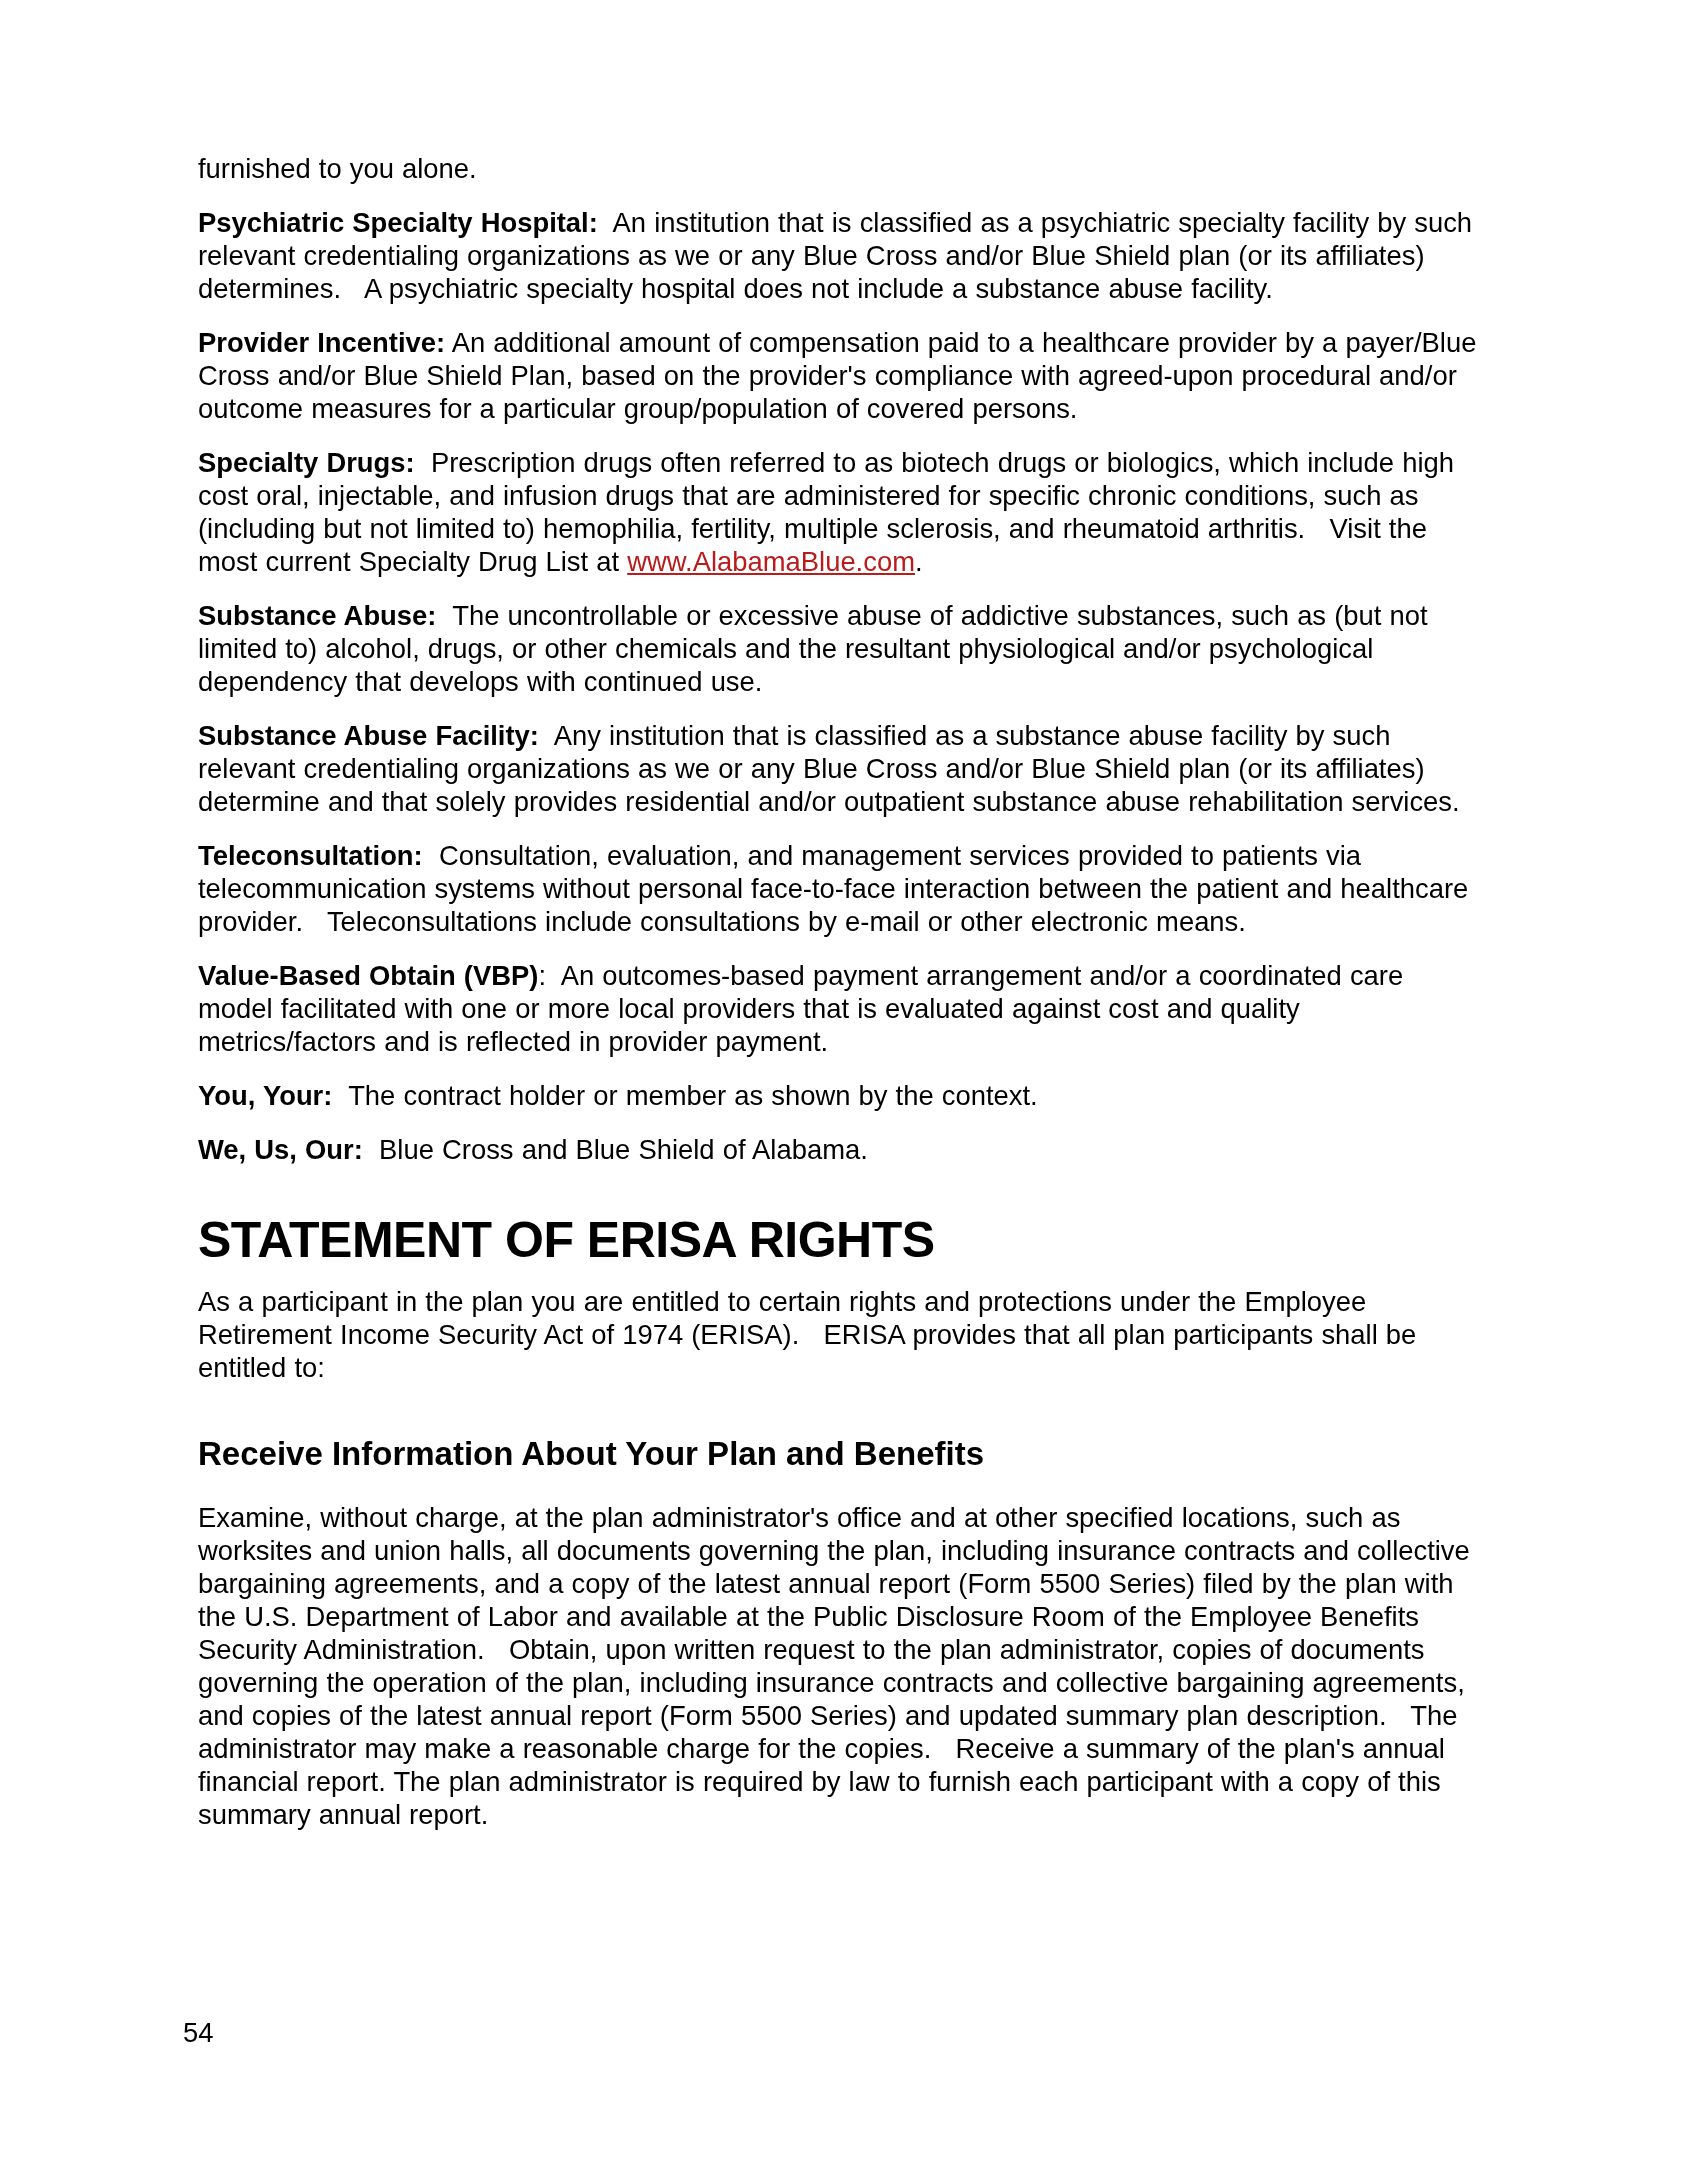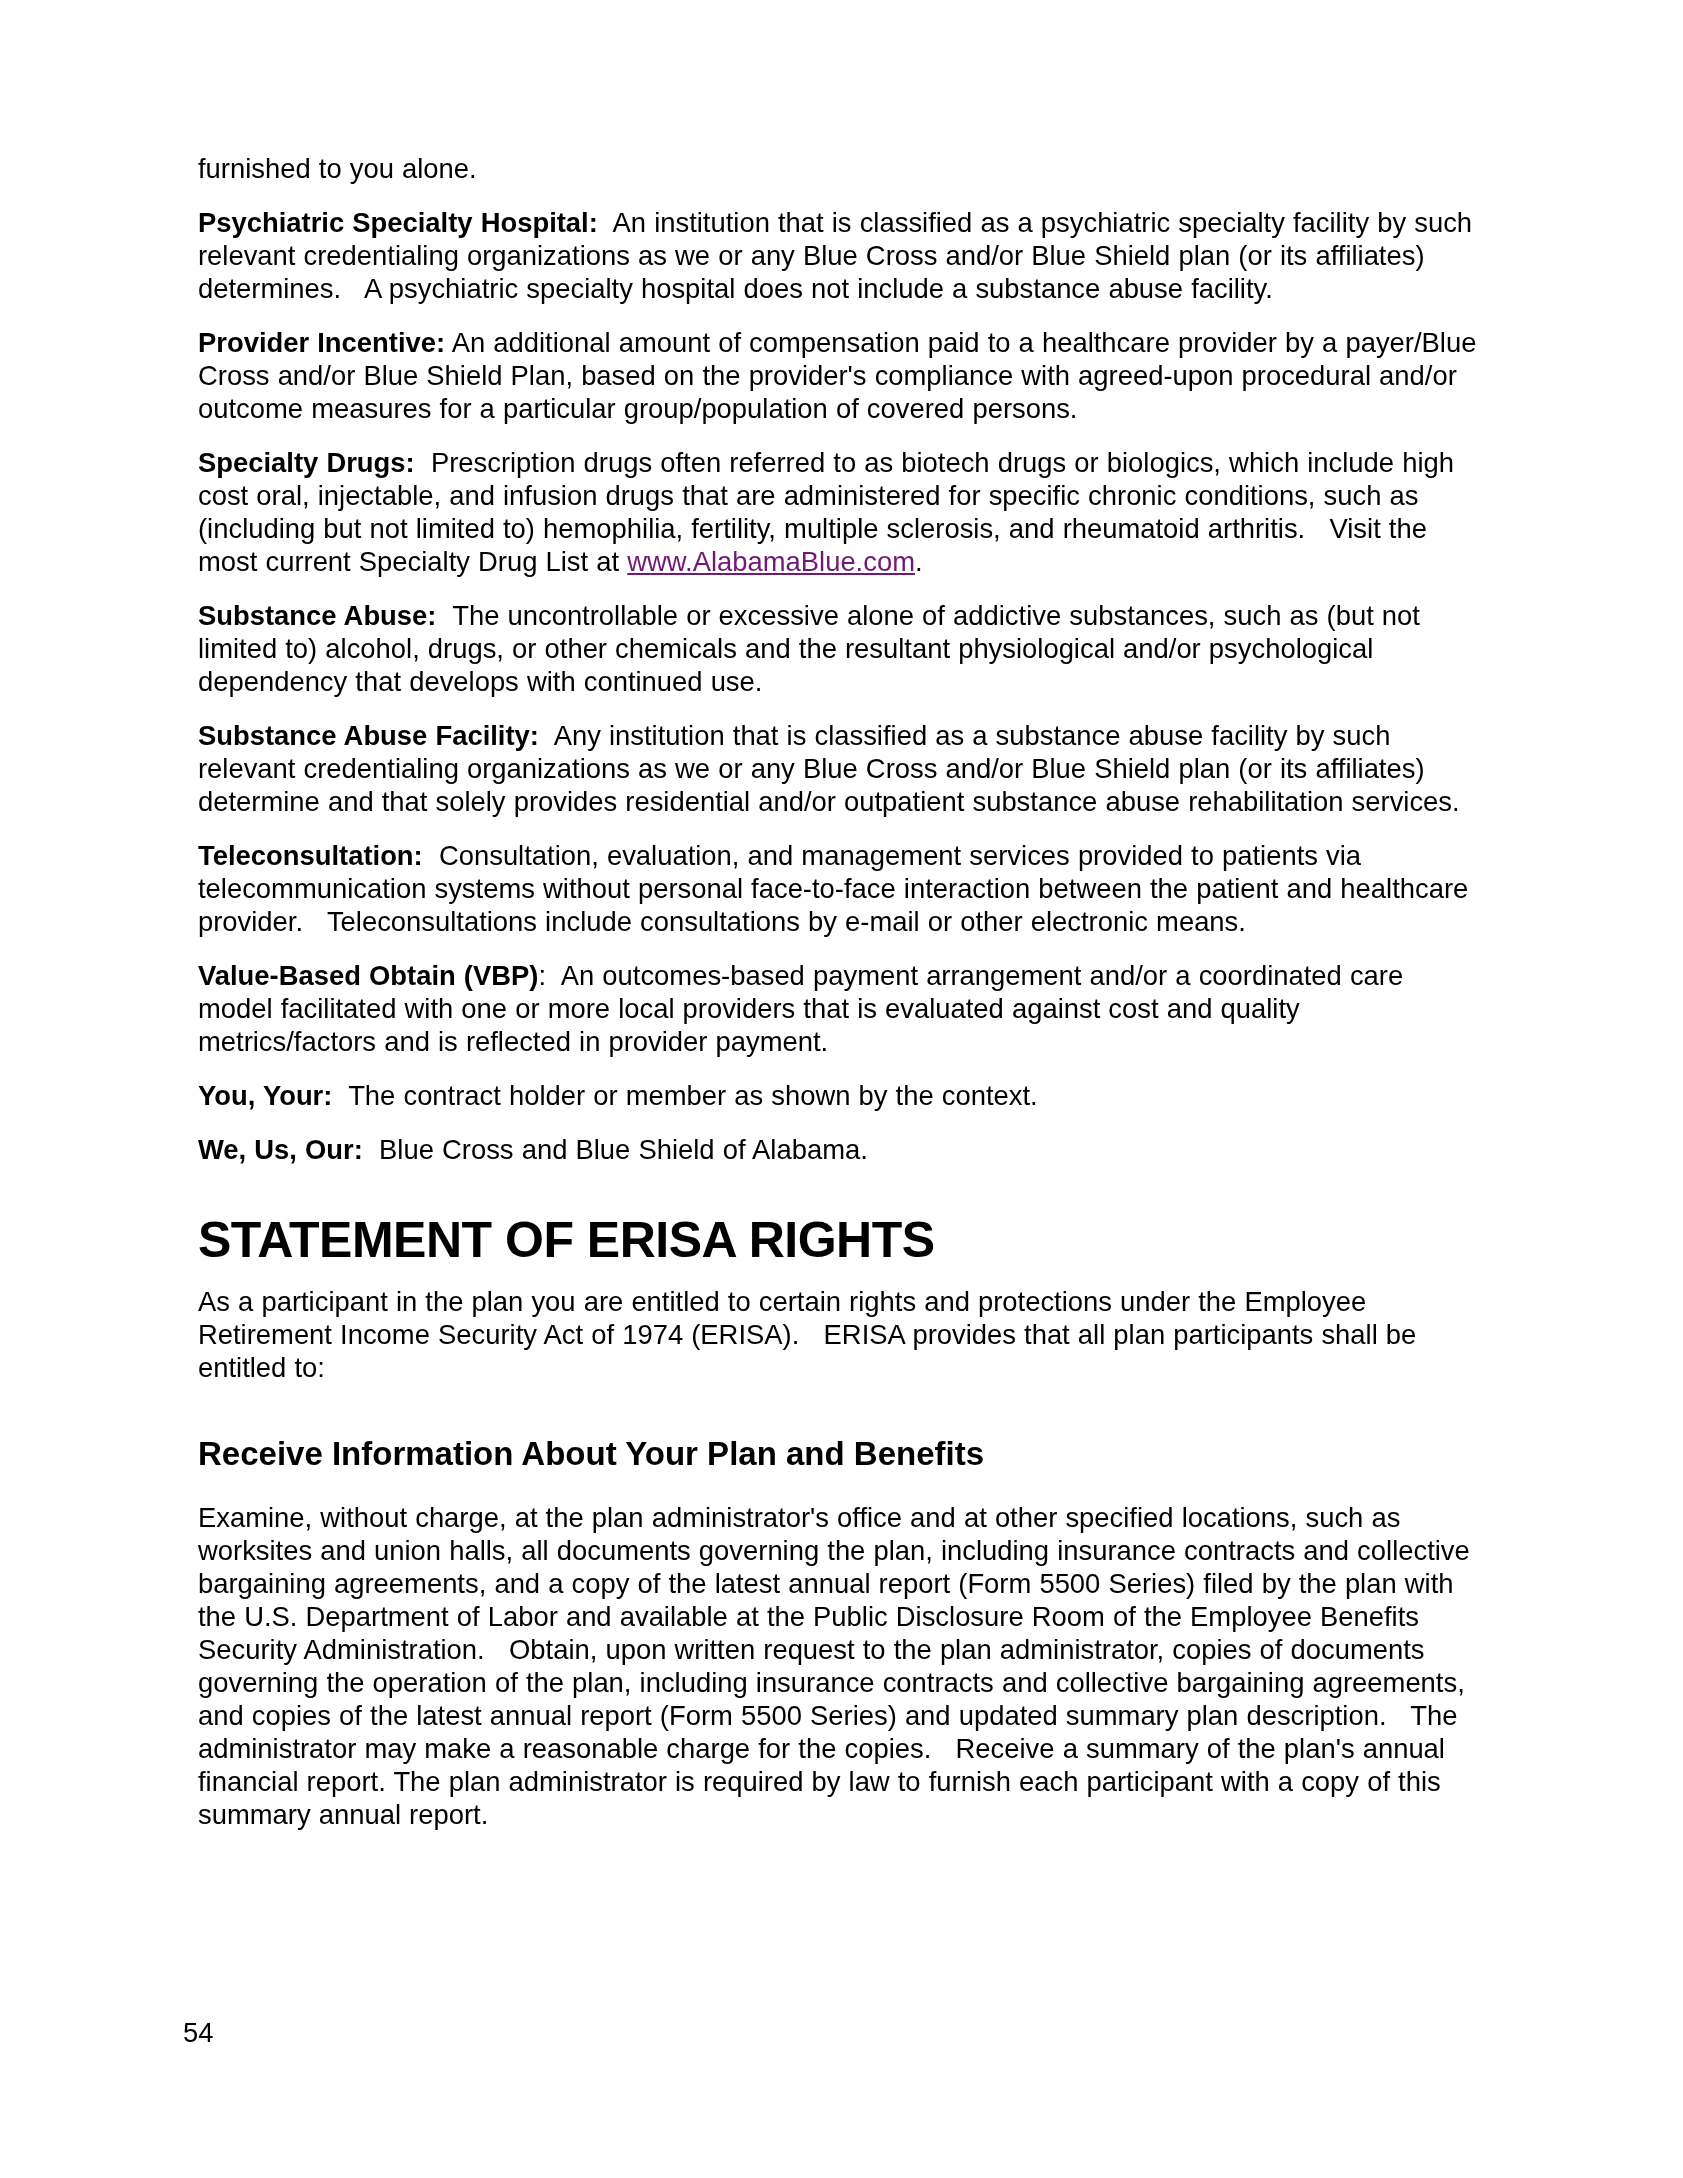--- a/index.html
+++ b/index.html
@@ -39,21 +39,21 @@
     margin: 46px 0 17px 0;
     letter-spacing: -0.5px;
   }
   h2.erisa-h2 {
     font-size: 33px;
     line-height: 38px;
     font-weight: bold;
     margin: 51px 0 28px 0;
   }
   a.doc-link {
-    color: #701a75;
+    color: #b91c1c;
     text-decoration: underline;
   }
   .page-number {
     position: absolute;
     left: 183px;
     top: 2016px;
     font-size: 27.4px;
     line-height: 33px;
   }
 </style>
@@ -64,21 +64,21 @@
   <div class="content">
 
     <p class="body">furnished to you alone.</p>
 
     <p class="body"><span class="term">Psychiatric Specialty Hospital:</span><span>  An institution that is classified as a psychiatric specialty facility by such relevant credentialing organizations as we or any Blue Cross and/or Blue Shield plan (or its affiliates) determines.   A psychiatric specialty hospital does not include a substance abuse facility.</span></p>
 
     <p class="body"><span class="term">Provider Incentive:</span><span> An additional amount of compensation paid to a healthcare provider by a payer/Blue Cross and/or Blue Shield Plan, based on the provider's compliance with agreed-upon procedural and/or outcome measures for a particular group/population of covered persons.</span></p>
 
     <p class="body"><span class="term">Specialty Drugs:</span><span>  Prescription drugs often referred to as biotech drugs or biologics, which include high cost oral, injectable, and infusion drugs that are administered for specific chronic conditions, such as (including but not limited to) hemophilia, fertility, multiple sclerosis, and rheumatoid arthritis.   Visit the most current Specialty Drug List at </span><a href="#" class="doc-link">www.AlabamaBlue.com</a><span>.</span></p>
 
-    <p class="body"><span class="term">Substance Abuse:</span><span>  The uncontrollable or excessive alone of addictive substances, such as (but not limited to) alcohol, drugs, or other chemicals and the resultant physiological and/or psychological dependency that develops with continued use.</span></p>
+    <p class="body"><span class="term">Substance Abuse:</span><span>  The uncontrollable or excessive abuse of addictive substances, such as (but not limited to) alcohol, drugs, or other chemicals and the resultant physiological and/or psychological dependency that develops with continued use.</span></p>
 
     <p class="body"><span class="term">Substance Abuse Facility:</span><span>  Any institution that is classified as a substance abuse facility by such relevant credentialing organizations as we or any Blue Cross and/or Blue Shield plan (or its affiliates) determine and that solely provides residential and/or outpatient substance abuse rehabilitation services.</span></p>
 
     <p class="body"><span class="term">Teleconsultation:</span><span>  Consultation, evaluation, and management services provided to patients via telecommunication systems without personal face-to-face interaction between the patient and healthcare provider.   Teleconsultations include consultations by e-mail or other electronic means.</span></p>
 
     <p class="body"><span class="term">Value-Based Obtain (VBP)</span><span>:  An outcomes-based payment arrangement and/or a coordinated care model facilitated with one or more local providers that is evaluated against cost and quality metrics/factors and is reflected in provider payment.</span></p>
 
     <p class="body"><span class="term">You, Your:</span><span>  The contract holder or member as shown by the context.</span></p>
 
     <p class="body"><span class="term">We, Us, Our:</span><span>  Blue Cross and Blue Shield of Alabama.</span></p>

